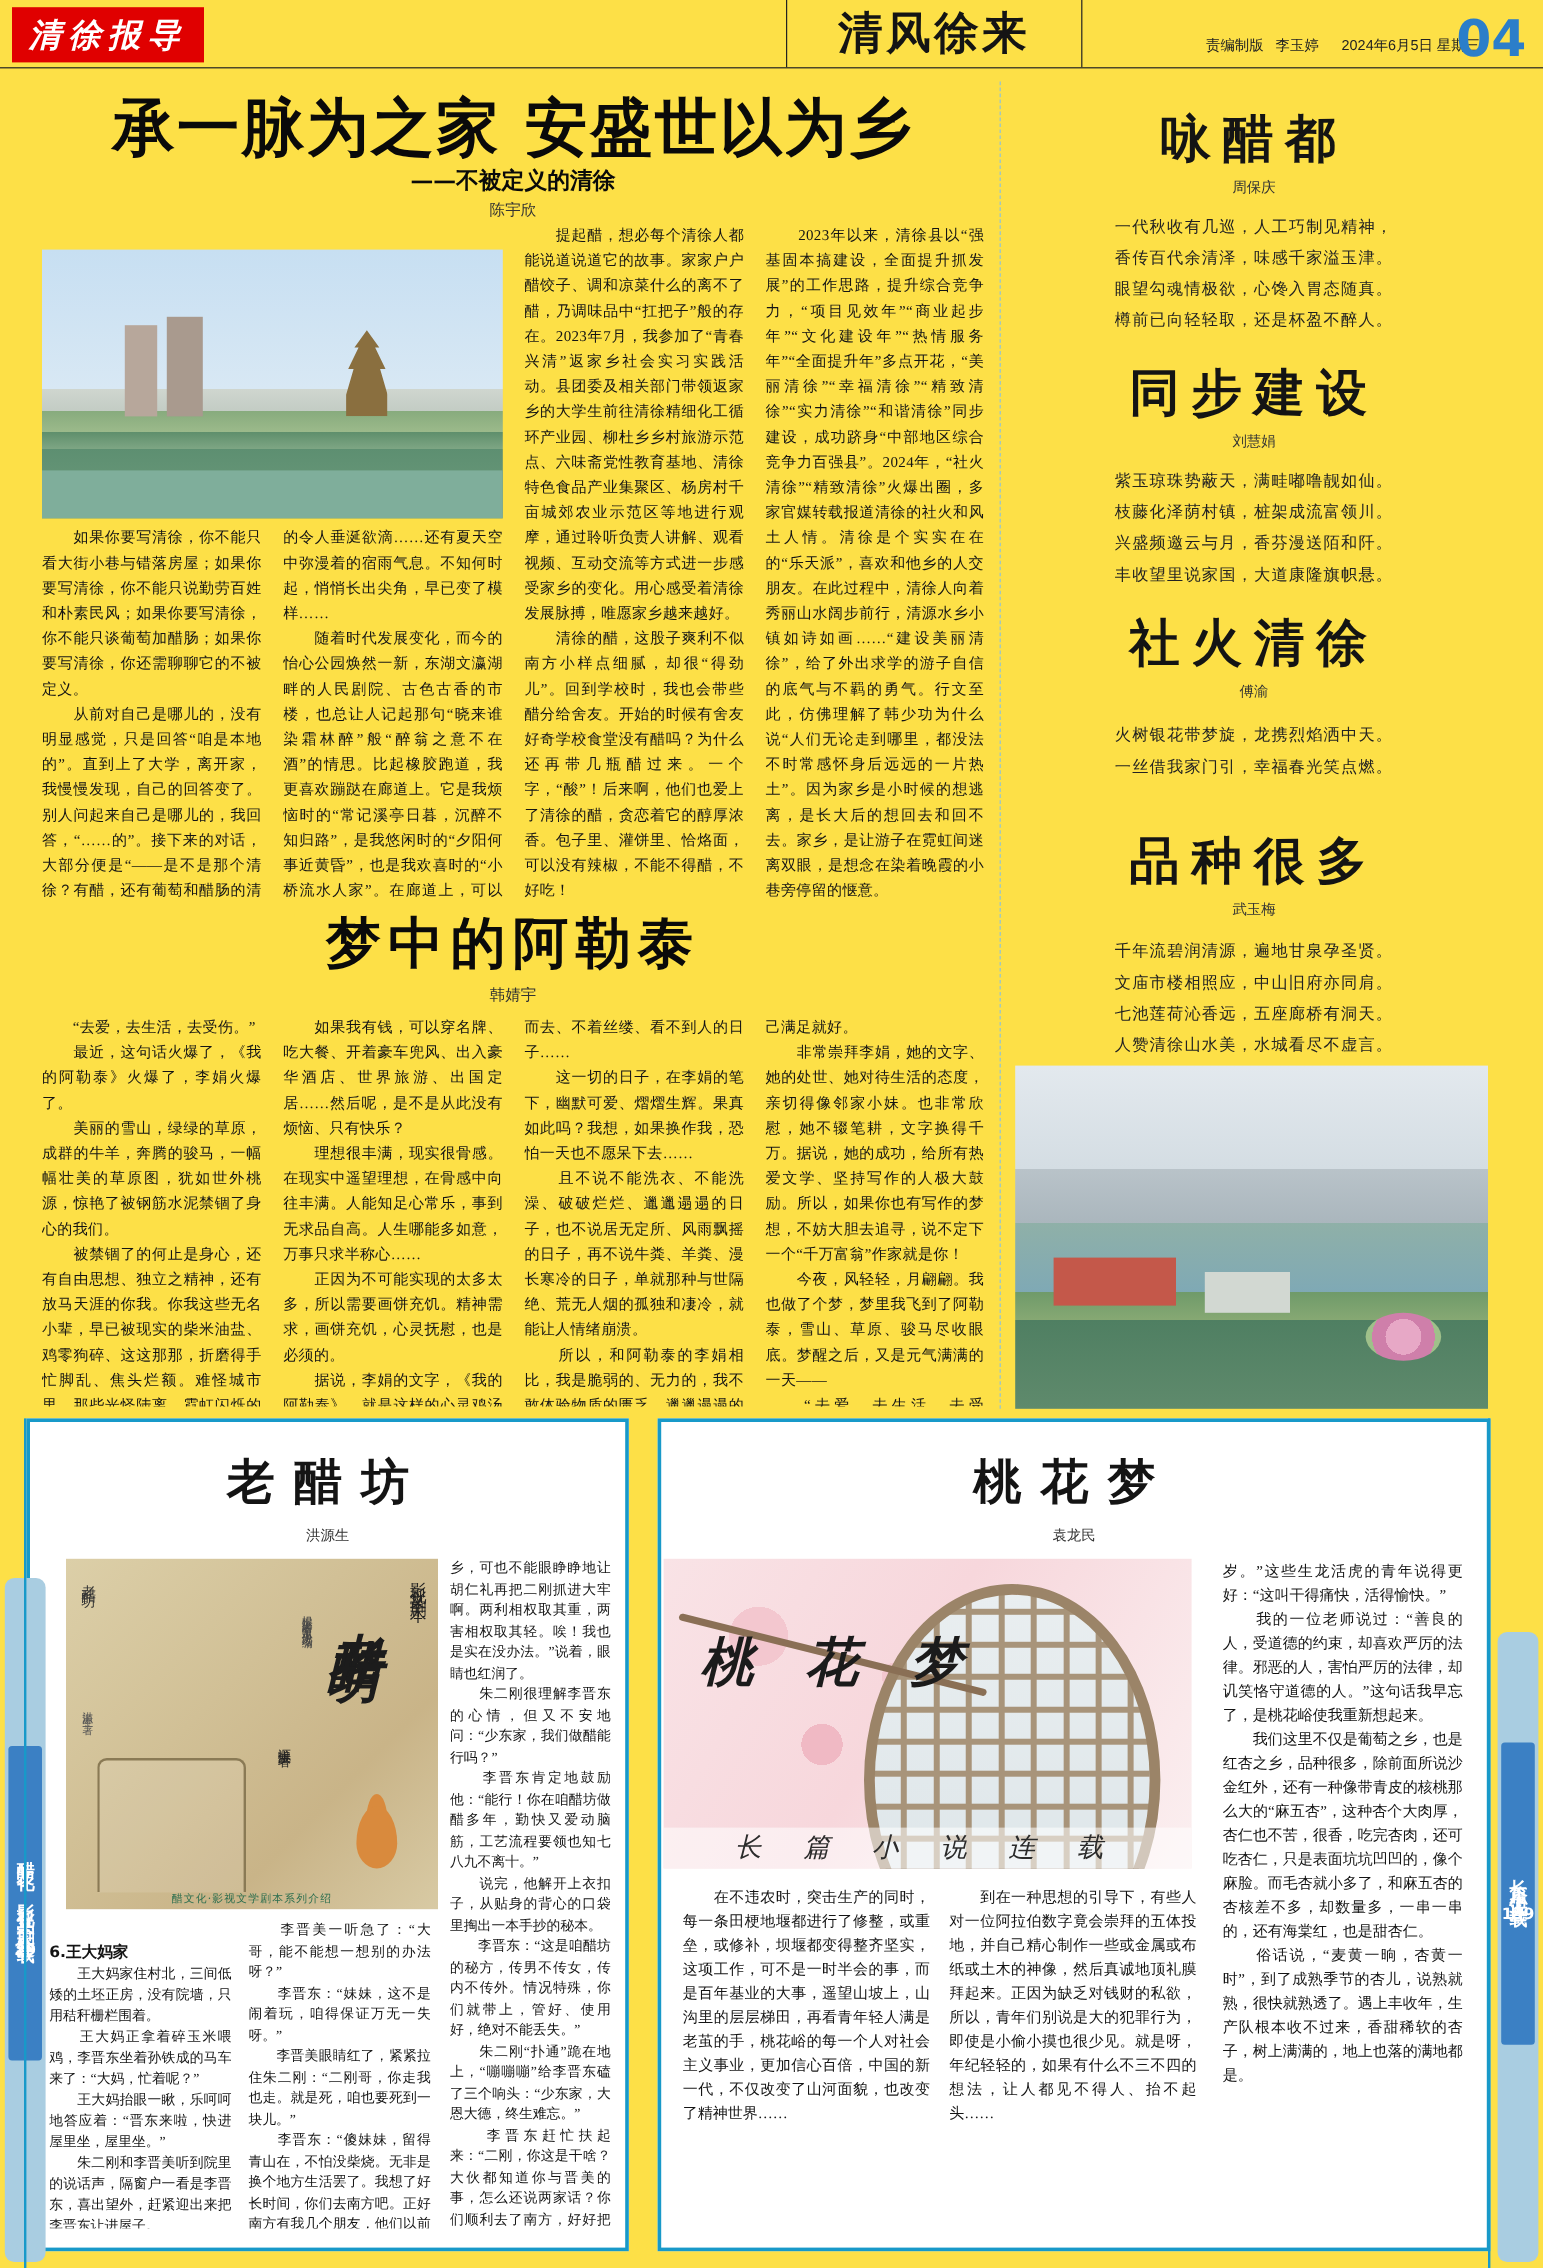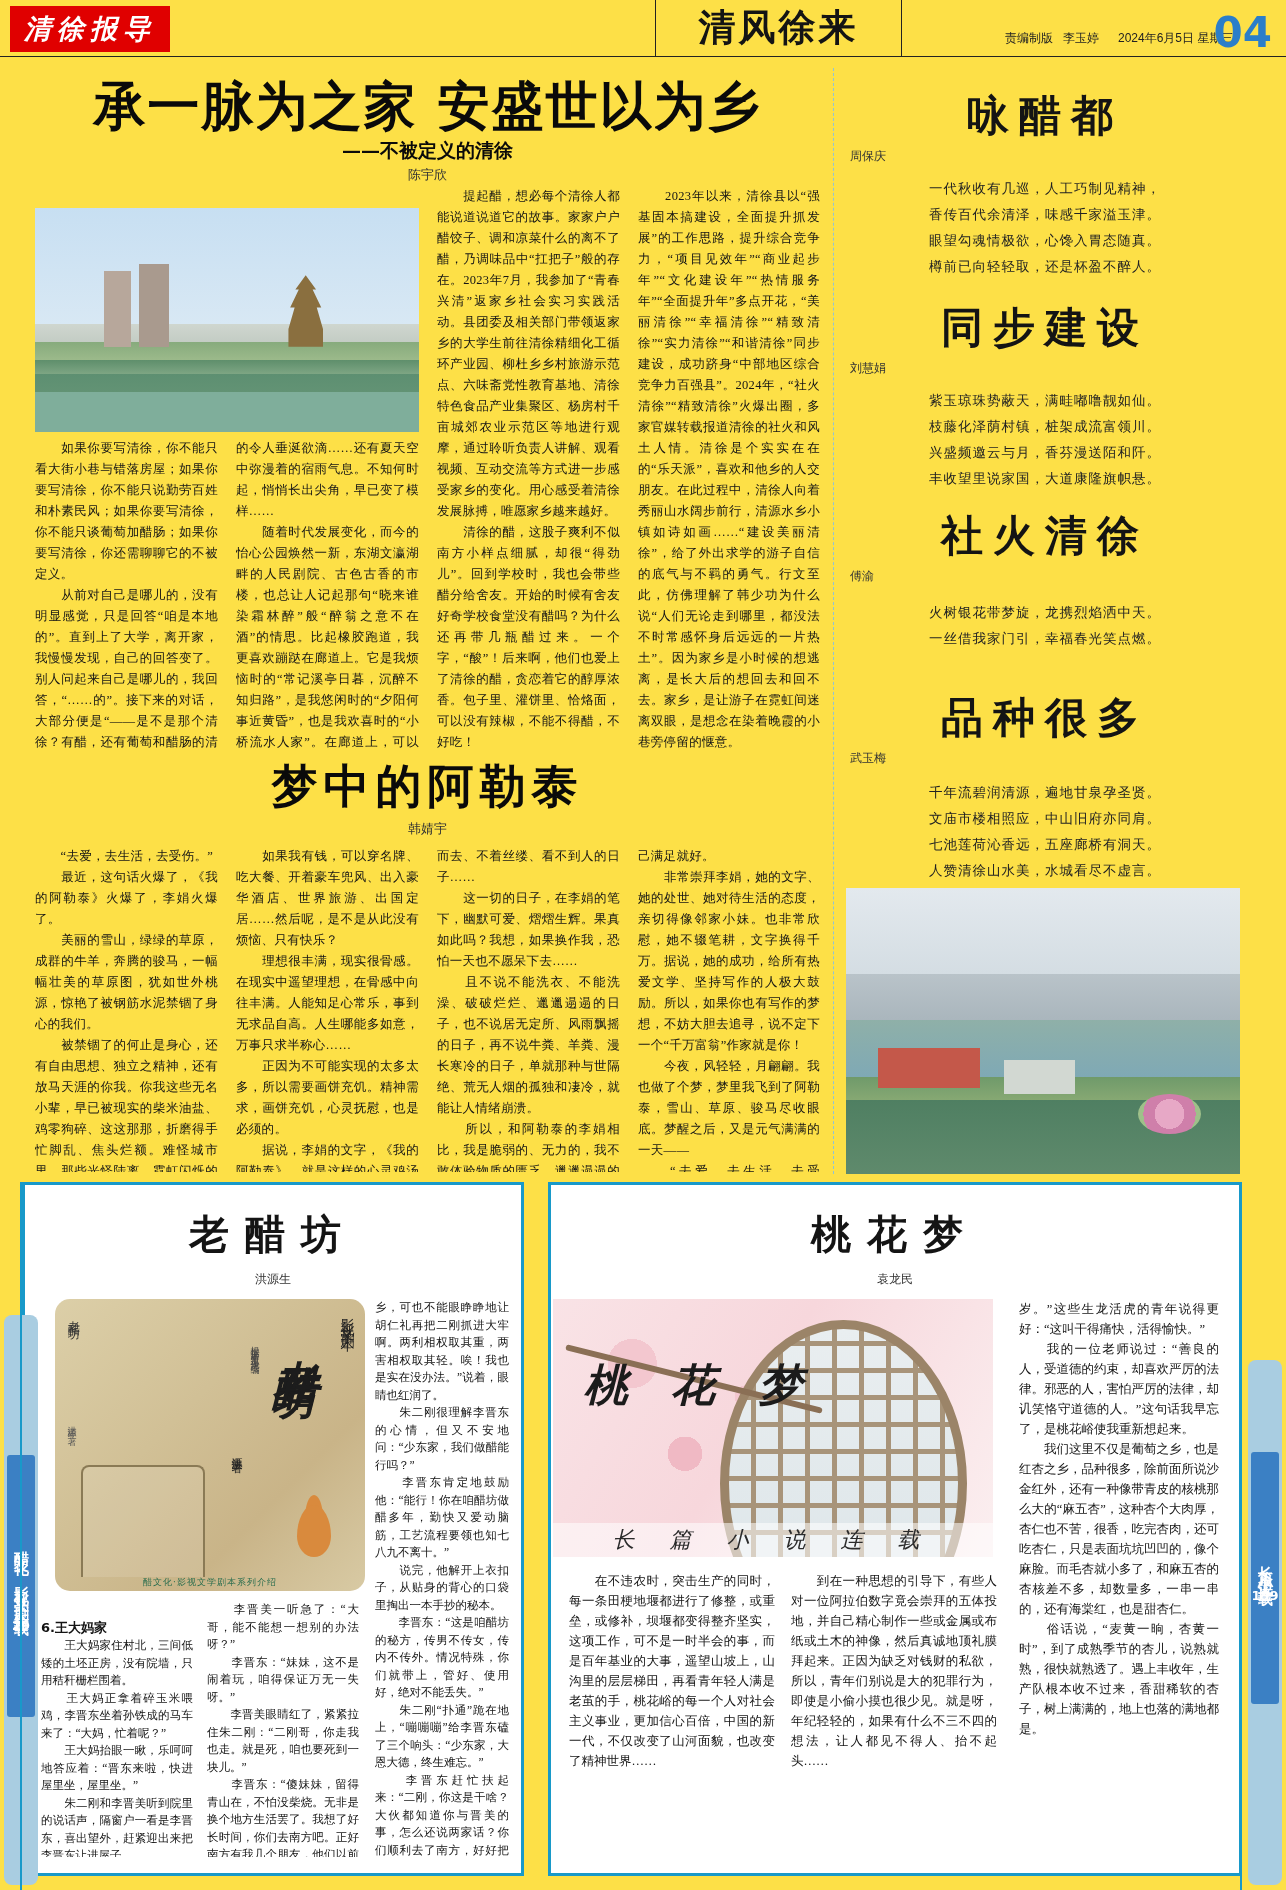--- a/index.html
+++ b/index.html
@@ -20,21 +20,21 @@
         font-weight:900;font-size:42px;color:#2b7ec9;}
   
   .h1{position:absolute;font-family:"DejaVu Sans","Liberation Sans",sans-serif;font-weight:900;color:#0a0a0a;text-align:center;}
   .byline{position:absolute;text-align:center;font-size:13px;color:#333;}
   .col{position:absolute;text-align:justify;font-size:12.5px;line-height:21px;
        white-space:pre-line;overflow:hidden;letter-spacing:.3px;}
   .dashes{position:absolute;border-left:1px dashed #8fc3d9;}
   
   .poem-t{position:absolute;left:850px;width:390px;text-align:center;
         font-family:"DejaVu Sans","Liberation Sans",sans-serif;font-weight:900;font-size:42px;letter-spacing:10px;}
-  .poem-a{position:absolute;left:850px;width:390px;font-size:12px;color:#333;}
+  .poem-a{position:absolute;left:850px;width:390px;text-align:center;font-size:12px;color:#333;}
   .poem-l{position:absolute;left:850px;width:390px;text-align:center;font-size:13.5px;
         line-height:26px;white-space:pre-line;letter-spacing:1px;color:#222;}
   
   .photo{position:absolute;overflow:hidden;}
   .ph1{background:linear-gradient(#c7dff2 0%,#d8e8f4 52%,#cfd6cf 52%,#c3ccc4 60%,
        #87ab7d 60%,#9cba8b 68%,#5f8f6c 68%,#7da583 74%,#5d8f71 74%,#6e9b7c 100%);}
   .ph1 .t1{position:absolute;left:18%;top:28%;width:7%;height:34%;background:#b7a79b;}
   .ph1 .t2{position:absolute;left:27%;top:25%;width:8%;height:37%;background:#a99a8e;}
   .ph1 .pagoda{position:absolute;left:66%;top:30%;width:9%;height:32%;background:#8a6f3f;
        clip-path:polygon(50% 0,80% 20%,70% 20%,95% 45%,82% 45%,100% 75%,100% 100%,0 100%,0 75%,18% 45%,5% 45%,30% 20%,20% 20%);}
@@ -48,21 +48,21 @@
   
   .box{position:absolute;border:3px solid #1899c9;background:#fff;}
   .box .h1b{position:absolute;left:0;width:100%;text-align:center;
         font-family:"DejaVu Sans","Liberation Sans",sans-serif;font-weight:900;font-size:40px;letter-spacing:16px;}
   .box .byl{position:absolute;left:0;width:100%;text-align:center;font-size:12px;color:#333;}
   .bcol{position:absolute;text-align:justify;font-size:11.5px;line-height:17.5px;
         white-space:pre-line;overflow:hidden;}
   .sect{font-family:"DejaVu Sans",sans-serif;font-weight:bold;font-size:13px;}
   
   .cover{position:absolute;background:linear-gradient(135deg,#dccfa8 0%,#d1c096 40%,#c9b488 70%,#d8caa4 100%);
-        overflow:hidden;font-family:"DejaVu Serif",serif;border-radius:15px;}
+        overflow:hidden;font-family:"DejaVu Serif",serif;}
   .cover .series{position:absolute;right:8px;top:8px;writing-mode:vertical-rl;font-size:14px;letter-spacing:4px;color:#222;}
   .cover .big{position:absolute;right:40px;top:26px;writing-mode:vertical-rl;
         font-size:44px;font-weight:bold;font-style:italic;color:#1c1c1c;letter-spacing:6px;}
   .cover .note{position:absolute;right:104px;top:40px;writing-mode:vertical-rl;font-size:9px;color:#444;letter-spacing:2px;}
   .cover .auth{position:absolute;right:122px;top:150px;writing-mode:vertical-rl;font-size:11px;color:#222;}
   .cover .spine{position:absolute;left:10px;top:12px;writing-mode:vertical-rl;font-size:12px;color:#333;letter-spacing:3px;}
   .cover .spineauth{position:absolute;left:10px;top:120px;writing-mode:vertical-rl;font-size:9px;color:#555;letter-spacing:2px;}
   .cover .gourd{position:absolute;right:34px;bottom:34px;width:34px;height:52px;background:#d98a3d;
         border-radius:50% 50% 50% 50%/60% 60% 40% 40%;box-shadow:0 -18px 0 -8px #d98a3d;}
   .cover .arch{position:absolute;left:26px;bottom:14px;width:120px;height:110px;

